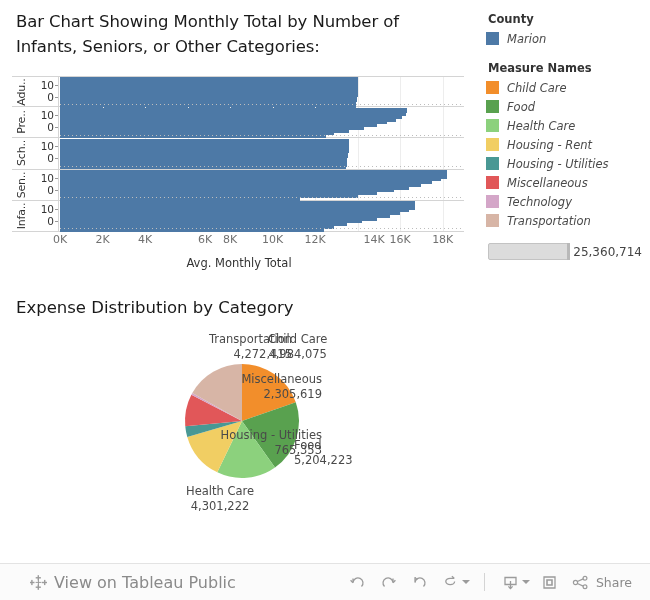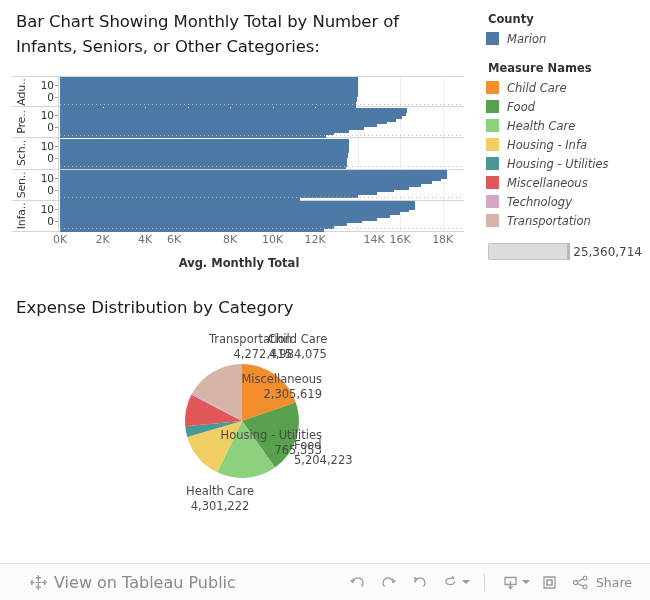--- a/index.html
+++ b/index.html
@@ -164,21 +164,21 @@
     transform: translateX(-50%);
     white-space: nowrap;
   }
   #bar-xlabel {
     position: absolute;
     left: 0;
     top: 256px;
     width: 478px;
     text-align: center;
     font-size: 11.5px;
-    font-weight: bold;
+    font-weight: normal;
     color: #333333;
   }
 
   
   #pie-worksheet {
     position: absolute;
     left: 0;
     top: 286px;
     width: 478px;
     height: 277px;
@@ -511,21 +511,21 @@
               <div class="step" style="top: 27.8545px; height: 3.09545px; width: 263.663px; background: rgb(77, 121, 166);"></div>
               <div class="zero-dots" style="top: 27.4545px;"></div>
             </div>
           </div>
         </div>
 
       <div id="bar-xaxis">
           <div class="xtick" style="left: 0px;">0K</div>
           <div class="xtick" style="left: 42.5263px;">2K</div>
           <div class="xtick" style="left: 85.0526px;">4K</div>
-          <div class="xtick" style="left: 114px;">6K</div>
+          <div class="xtick" style="left: 145px;">6K</div>
           <div class="xtick" style="left: 170.105px;">8K</div>
           <div class="xtick" style="left: 212.632px;">10K</div>
           <div class="xtick" style="left: 255.158px;">12K</div>
           <div class="xtick" style="left: 314px;">14K</div>
           <div class="xtick" style="left: 340.211px;">16K</div>
           <div class="xtick" style="left: 382.737px;">18K</div>
         </div>
       <div id="bar-xlabel">Avg. Monthly Total</div>
     </div>
 
@@ -592,21 +592,21 @@
           <div class="legend-item">
             <div class="legend-swatch" style="background: rgb(89, 161, 79);"></div>
             <div class="legend-label">Food</div>
           </div>
           <div class="legend-item">
             <div class="legend-swatch" style="background: rgb(140, 209, 125);"></div>
             <div class="legend-label">Health Care</div>
           </div>
           <div class="legend-item">
             <div class="legend-swatch" style="background: rgb(241, 206, 99);"></div>
-            <div class="legend-label">Housing - Infa</div>
+            <div class="legend-label">Housing - Rent</div>
           </div>
           <div class="legend-item">
             <div class="legend-swatch" style="background: rgb(73, 152, 148);"></div>
             <div class="legend-label">Housing - Utilities</div>
           </div>
           <div class="legend-item">
             <div class="legend-swatch" style="background: rgb(225, 87, 89);"></div>
             <div class="legend-label">Miscellaneous</div>
           </div>
           <div class="legend-item">

